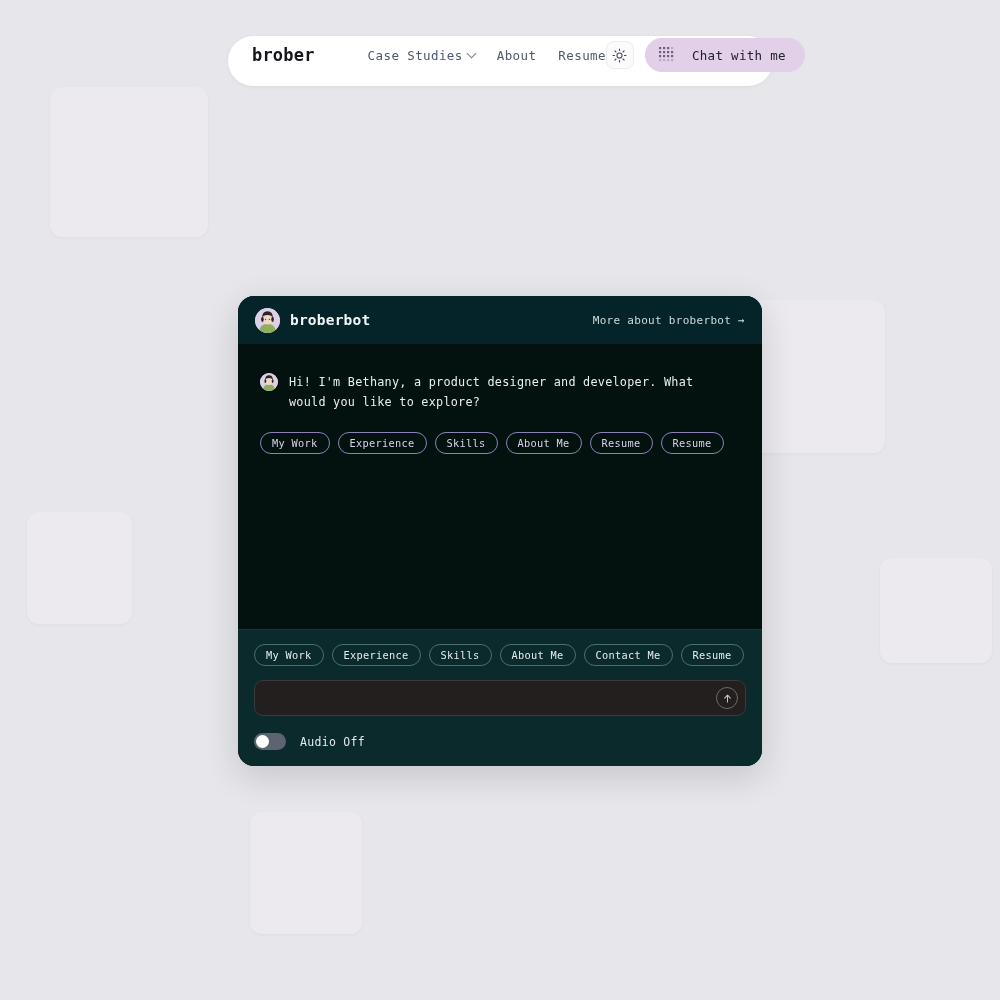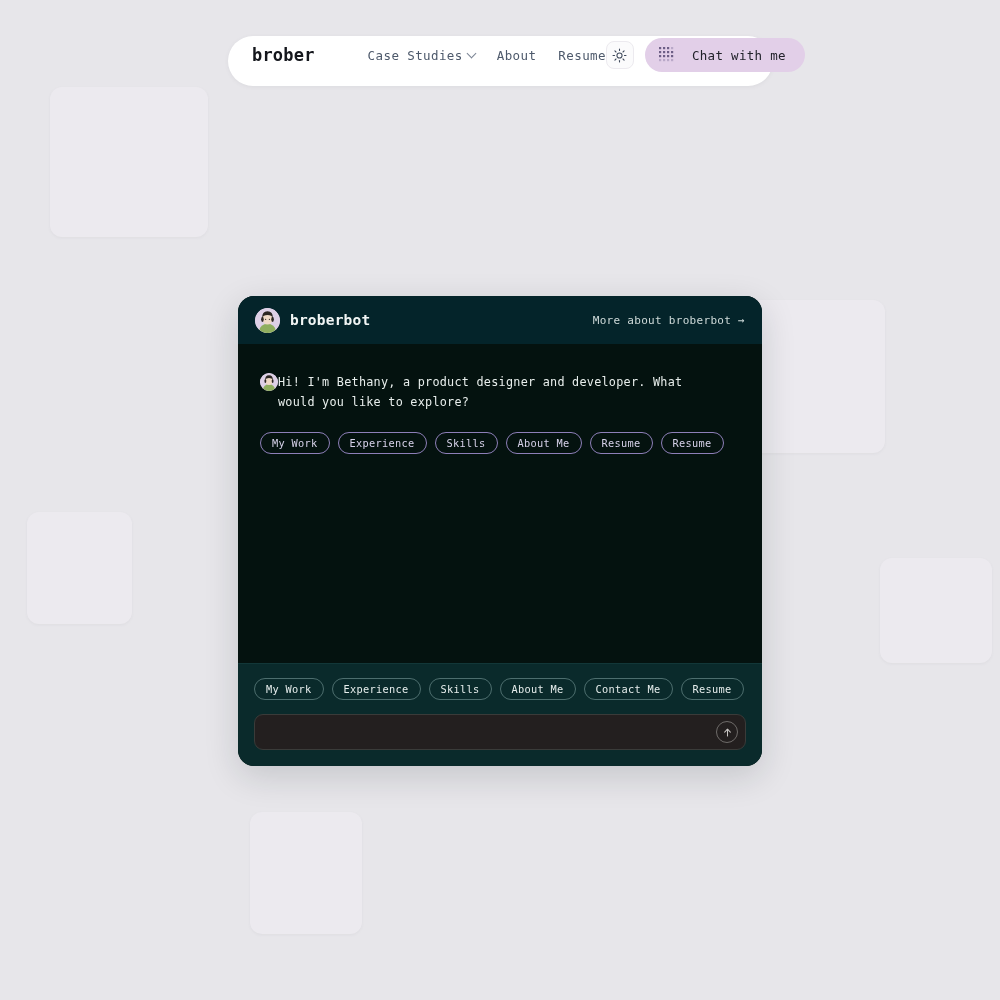--- a/index.html
+++ b/index.html
@@ -164,20 +164,21 @@
   
   .conversation {
     flex: 1 1 auto;
     background: #04120f;
     padding: 28px 22px 0 22px;
     overflow: hidden;
   }
   .msg-row {
     display: flex;
     align-items: flex-start;
+    gap: 11px;
   }
   .msg-avatar {
     width: 18px;
     height: 18px;
     border-radius: 50%;
     overflow: hidden;
     flex: 0 0 auto;
     margin-top: 1px;
     background: #ddd0e6;
   }
@@ -420,15 +421,21 @@
       <div class="send-btn">
         <svg width="11" height="11" viewBox="0 0 16 16">
           <g stroke="#c9c6c4" stroke-width="1.5" stroke-linecap="round" stroke-linejoin="round" fill="none">
             <line x1="8" y1="13" x2="8" y2="3.4"></line>
             <polyline points="3.9,7.5 8,3.2 12.1,7.5"></polyline>
           </g>
         </svg>
       </div>
     </div>
 
+    <div class="audio-row">
+      <div class="toggle">
+        <div class="knob"></div>
+      </div>
+      <div class="audio-label">Audio Off</div>
+    </div>
   </footer>
 
 </section>
 
 </body></html>

